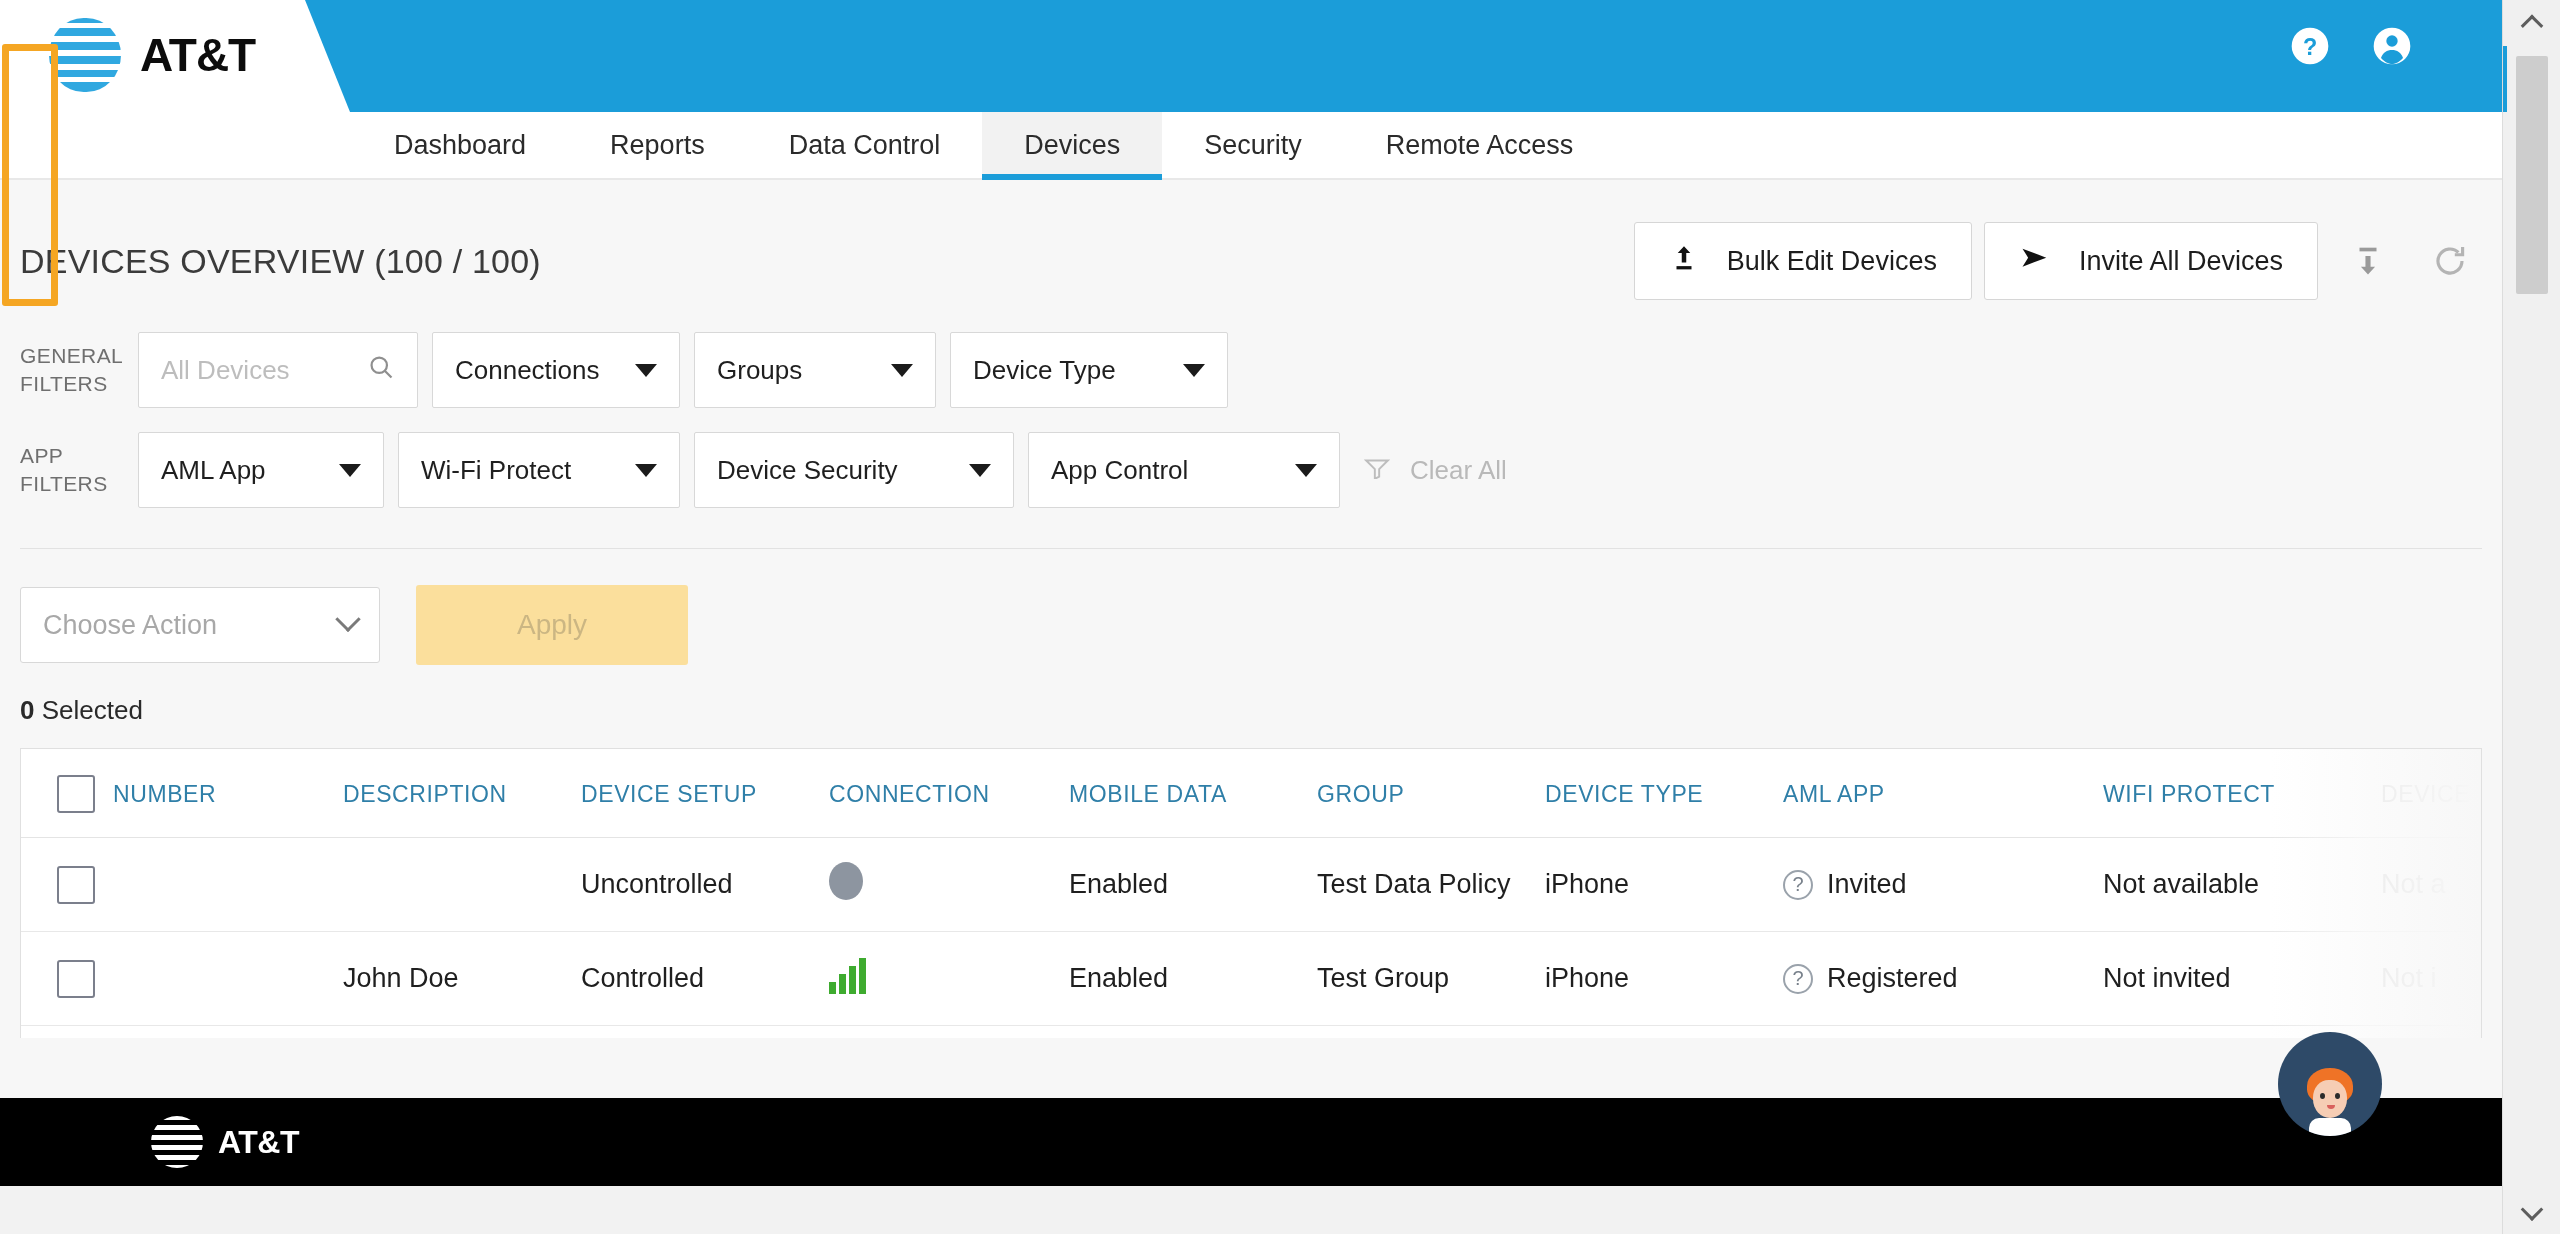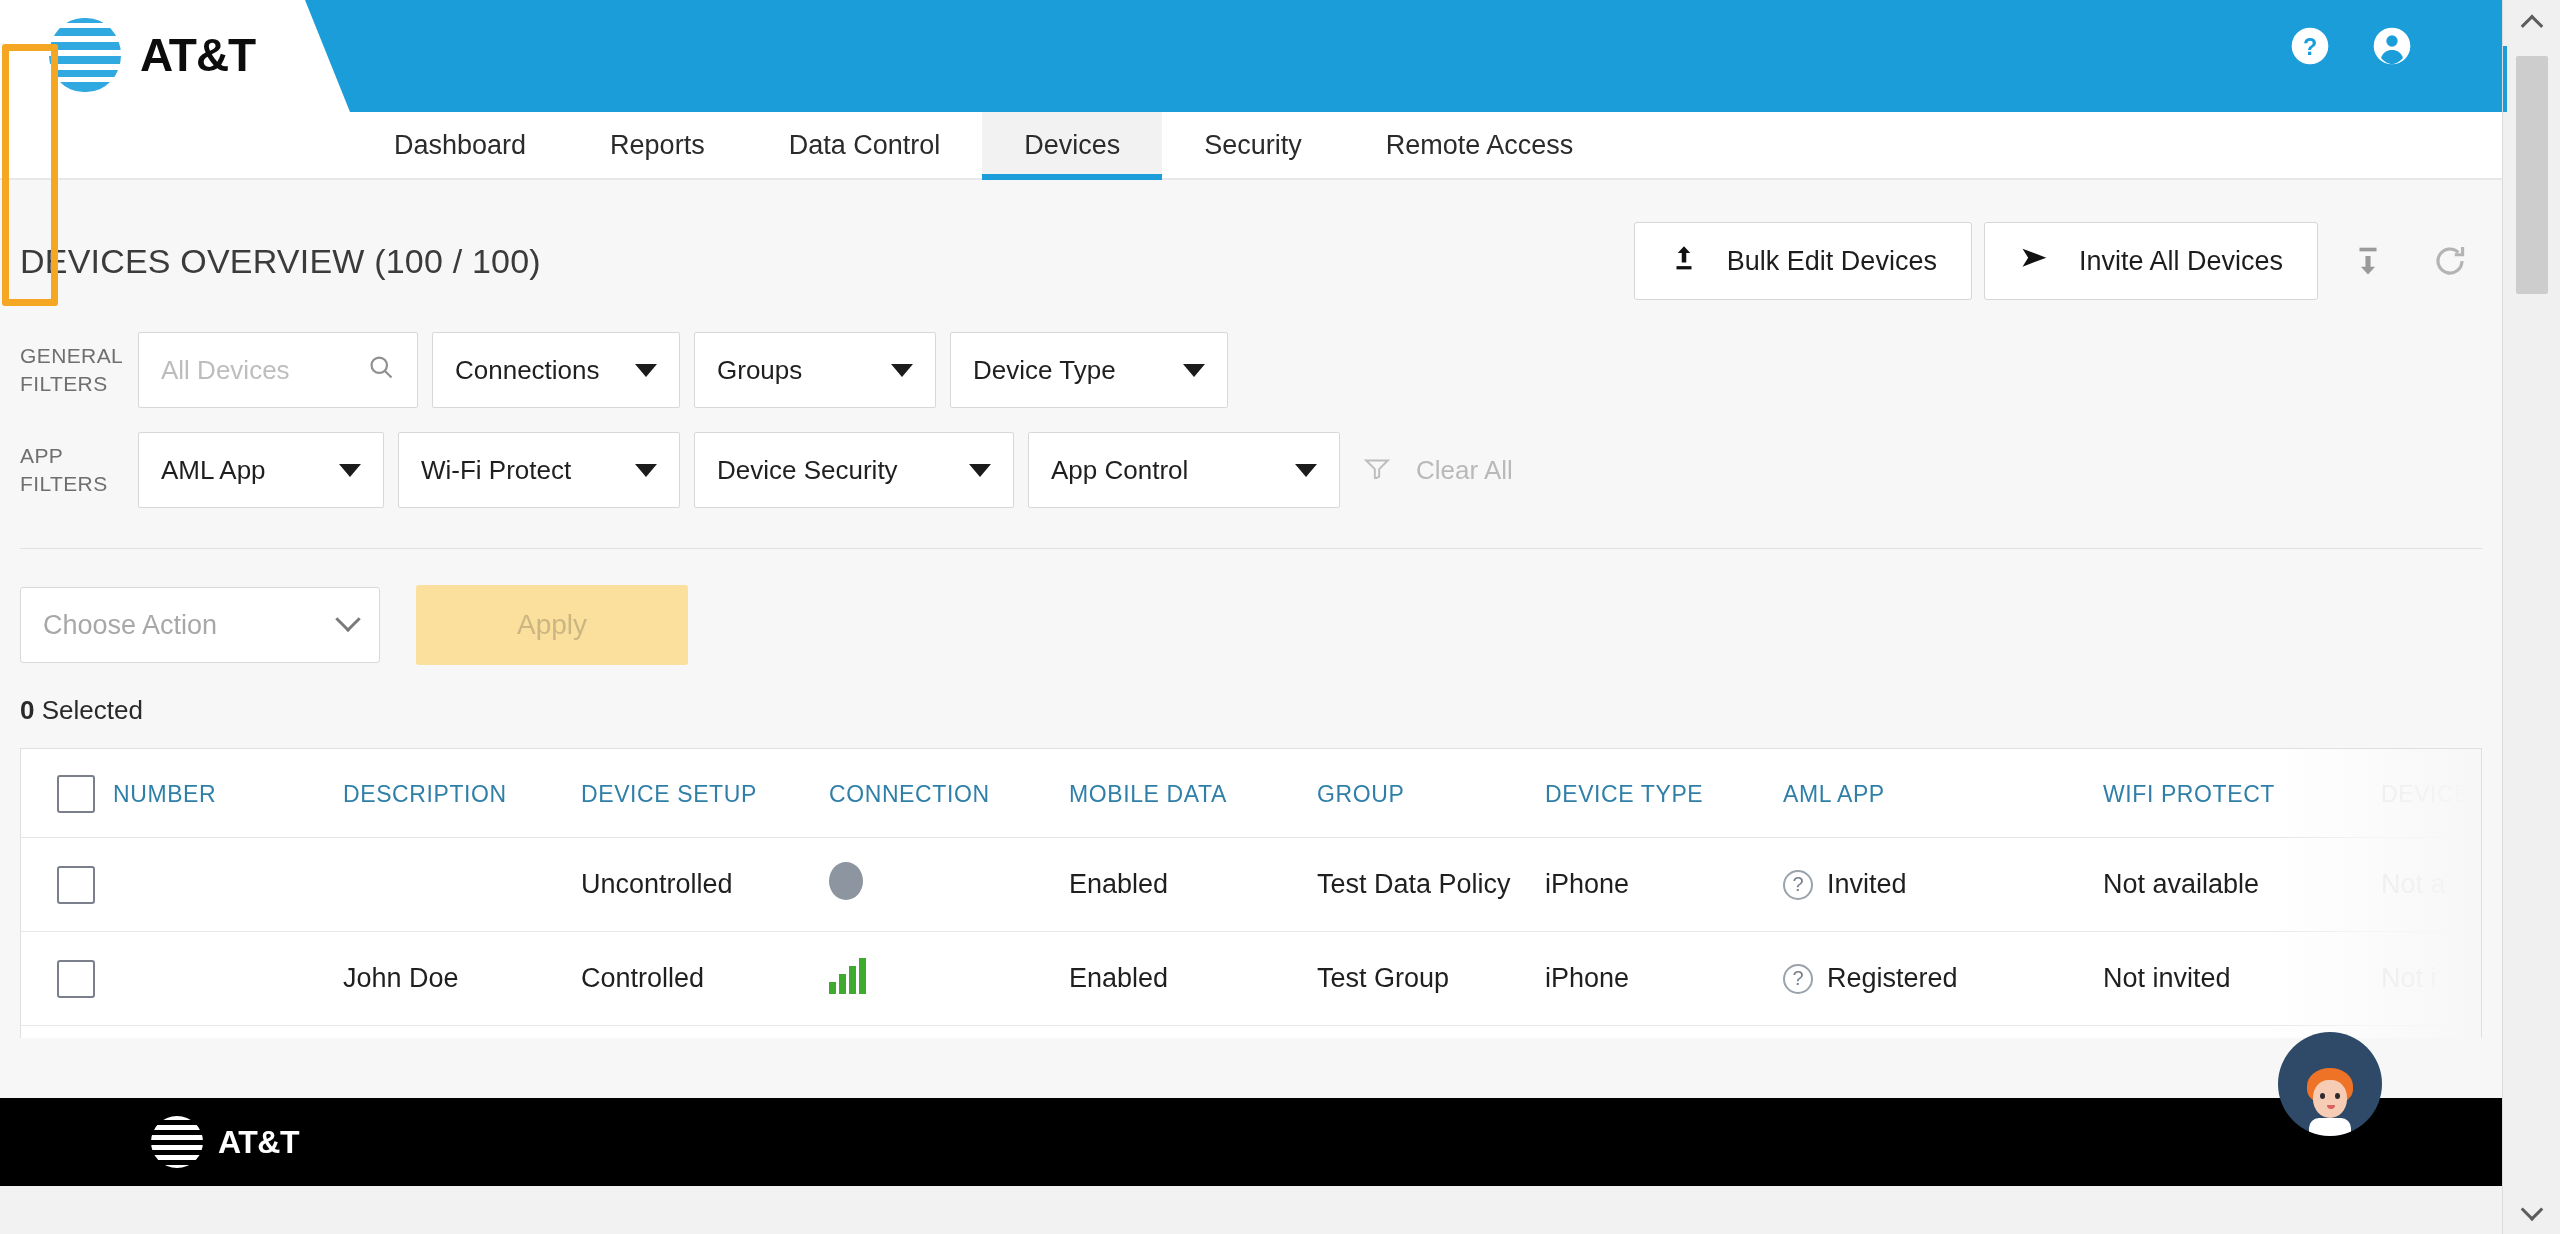--- a/index.html
+++ b/index.html
@@ -197,21 +197,21 @@
   .ctrl .ph { color: #bdbdbd; }
   .ctrl .caret {
     margin-left: 30px;
     width: 0; height: 0;
     border-left: 11px solid transparent;
     border-right: 11px solid transparent;
     border-top: 13px solid #1b1b1b;
   }
   .ctrl.dd { justify-content: space-between; }
   .clear-all {
-    display: flex; align-items: center; gap: 26px;
+    display: flex; align-items: center; gap: 20px;
     font-size: 26px;
     color: #b9b9b9;
     margin-left: 10px;
     cursor: pointer;
     white-space: nowrap;
   }
 
   .divider {
     height: 1px;
     background: #e2e2e2;

